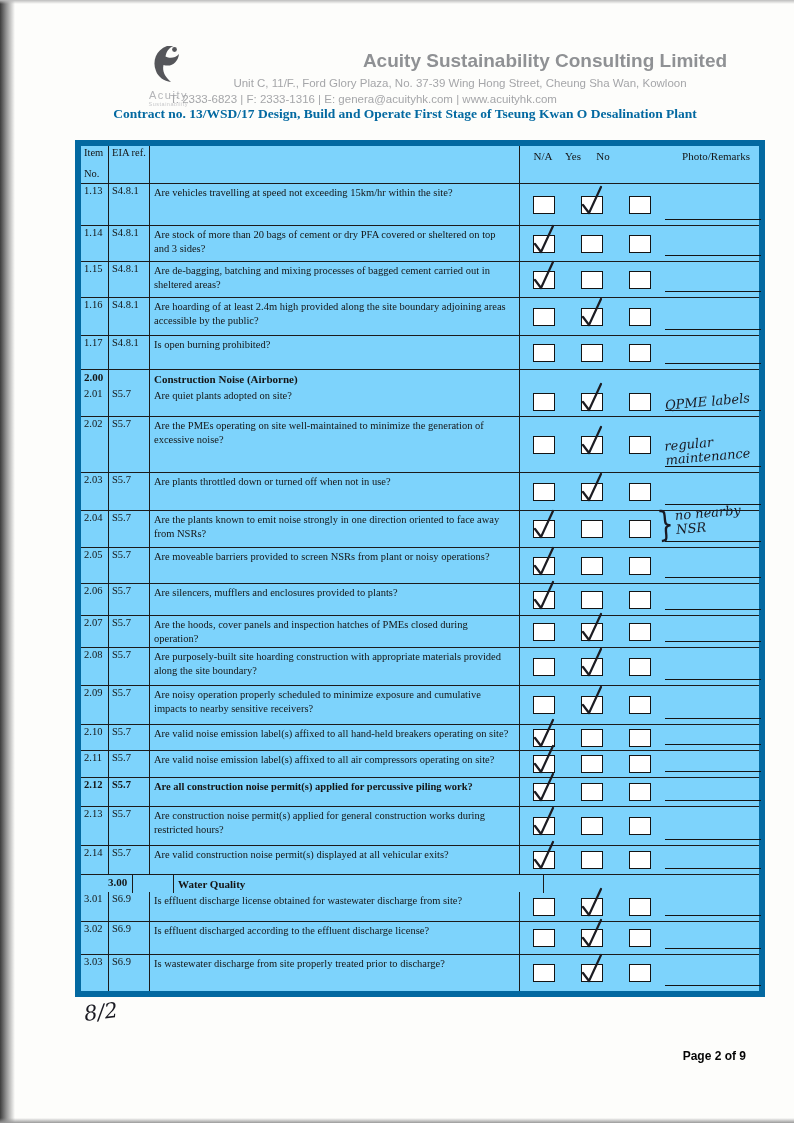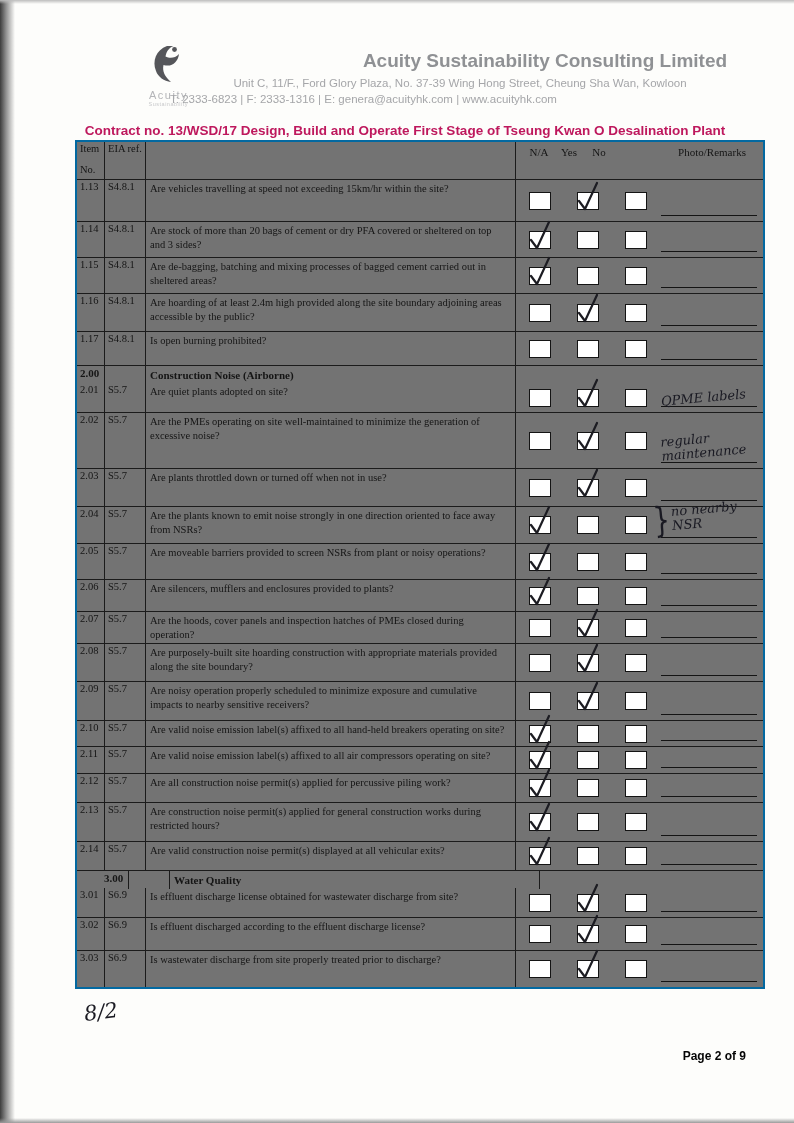--- a/index.html
+++ b/index.html
@@ -15,25 +15,25 @@
   
   .logo{position:absolute;left:124px;top:44px;width:64px;text-align:right;}
   .logo-name{color:#b4b5b8;font-family:"Liberation Sans",sans-serif;font-size:11px;letter-spacing:1.5px;margin-top:1px;}
   .logo-sub{color:#c8c9cb;font-family:"Liberation Sans",sans-serif;font-size:5.5px;letter-spacing:0.5px;}
   .company{position:absolute;left:310px;top:50px;width:470px;text-align:center;
         font-family:"Liberation Sans",sans-serif;font-weight:700;font-size:19px;color:#8f9194;}
   .address{position:absolute;left:160px;top:77px;width:600px;text-align:center;
         font-family:"Liberation Sans",sans-serif;font-size:11.5px;color:#a5a6a9;}
   .contact{position:absolute;left:170px;top:93px;width:600px;text-align:left;
         font-family:"Liberation Sans",sans-serif;font-size:11.5px;color:#a5a6a9;}
-  .doc-title{position:absolute;left:50px;top:123px;width:710px;text-align:center;
-        font-family:Liberation Sans, sans-serif;font-weight:700;font-size:13.5px;color:#be185d;}
+  .doc-title{position:absolute;left:50px;top:106px;width:710px;text-align:center;
+        font-family:Liberation Serif, serif;font-weight:700;font-size:13.5px;color:#0369a1;}
 
   
-  #table{position:absolute;left:75px;top:140px;width:690px;border:2px solid #0369a1;background:#737373;box-sizing:border-box;}
+  #table{position:absolute;left:75px;top:140px;width:690px;border:6px solid #0369a1;background:#7dd3fc;box-sizing:border-box;}
   .row{display:grid;grid-template-columns:28px 41px 370px 141px 110px;border-bottom:1px solid #1b1b1b;
         position:relative;box-sizing:border-box;overflow:visible;}
   .row.section{border-bottom:none;}
   .row:last-child{border-bottom:none;}
   .ci,.ce{border-right:1px solid #1b1b1b;font-size:10.5px;padding:1px 1px 0 3px;line-height:1.2;box-sizing:border-box;}
   .cq{border-right:1px solid #1b1b1b;font-size:10.5px;padding:2px 6px 2px 4px;line-height:1.3;box-sizing:border-box;}
   .section .ci,.section .cq{font-weight:700;font-size:11px;}
   .cc{display:flex;align-items:center;gap:26px;padding-left:13px;position:relative;box-sizing:border-box;}
   .cc-head{display:flex;align-items:flex-start;gap:10px;padding-left:13px;padding-top:4px;box-sizing:border-box;}
   .hlab{flex:0 0 20px;text-align:center;font-size:11px;white-space:nowrap;}
@@ -378,21 +378,21 @@
               <path d="M4 22 L10 30 L22 4"></path>
             </svg>
           </div>
           <div class="box"></div>
           <div class="box"></div>
         </div>
         <div class="cr">
           <div class="wline"></div>
         </div>
       </div>
-      <div class="row" style="height: 29px;">
+      <div class="row" style="height: 29px; font-weight: bold;">
         <div class="ci">2.12</div>
         <div class="ce">S5.7</div>
         <div class="cq">Are all construction noise permit(s) applied for percussive piling work?</div>
         <div class="cc">
           <div class="box">
             <svg class="tick" viewBox="0 0 26 34">
               <path d="M4 22 L10 30 L22 4"></path>
             </svg>
           </div>
           <div class="box"></div>

